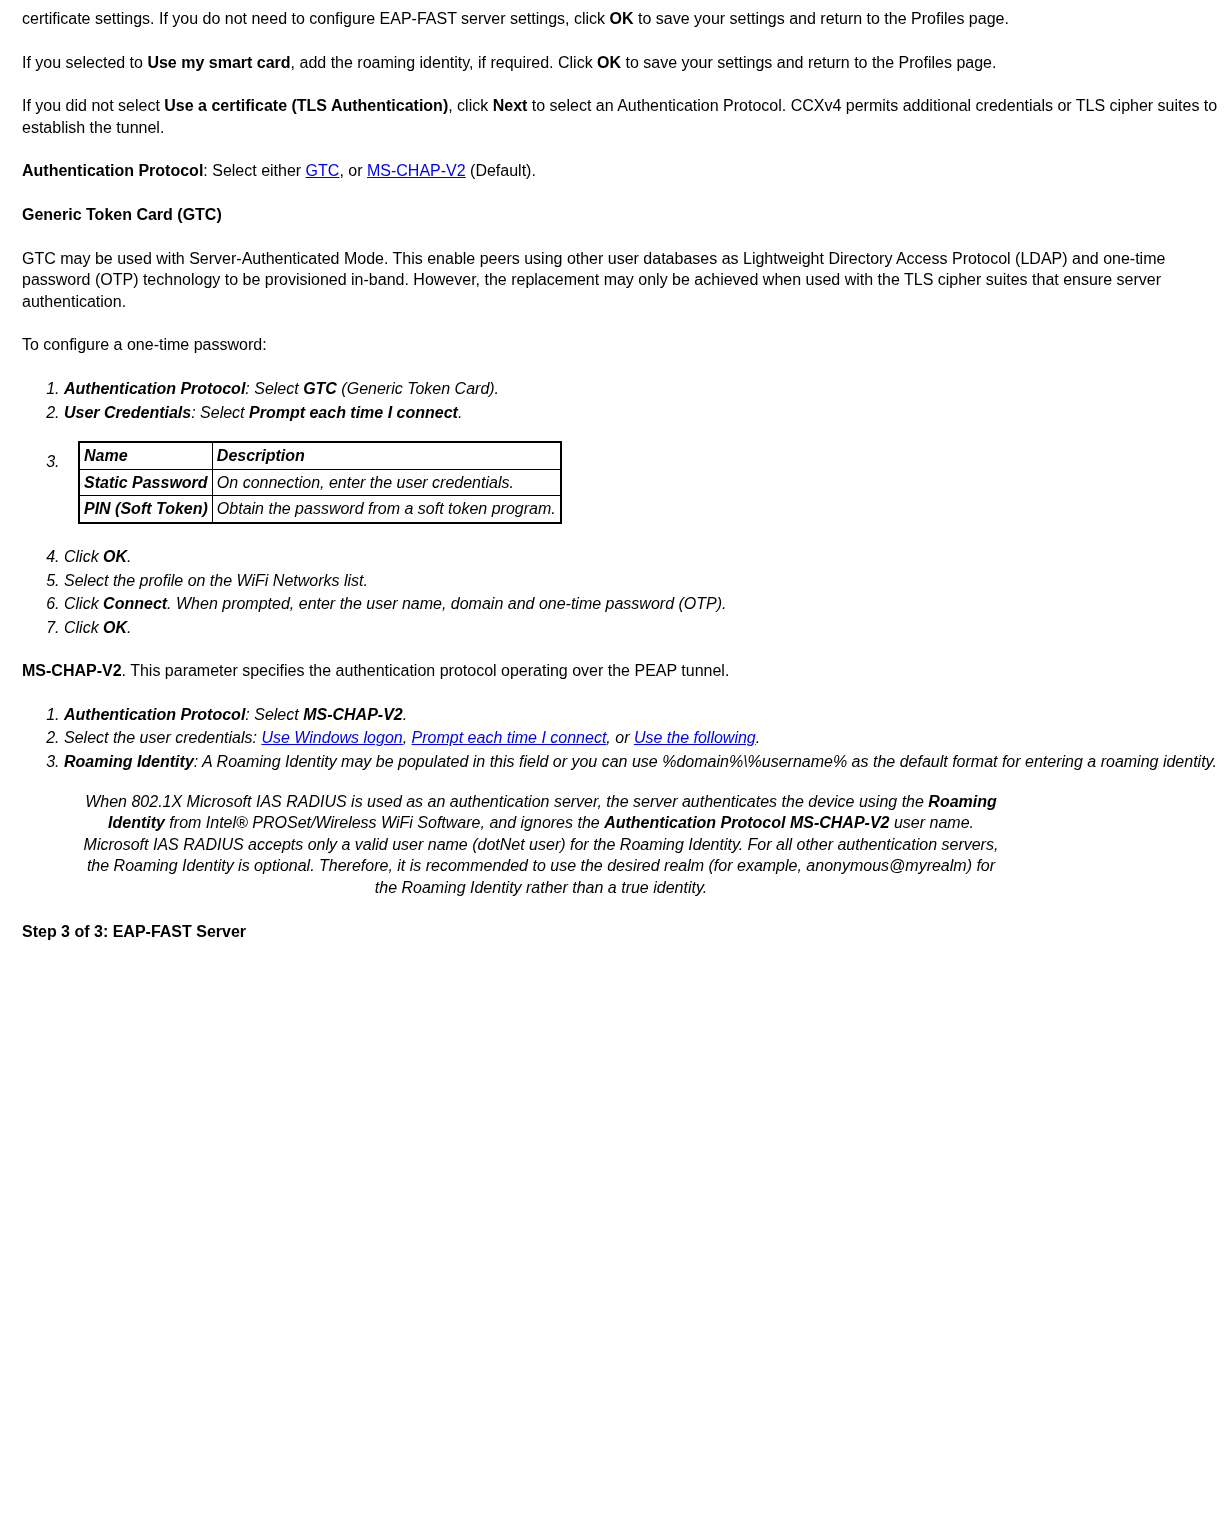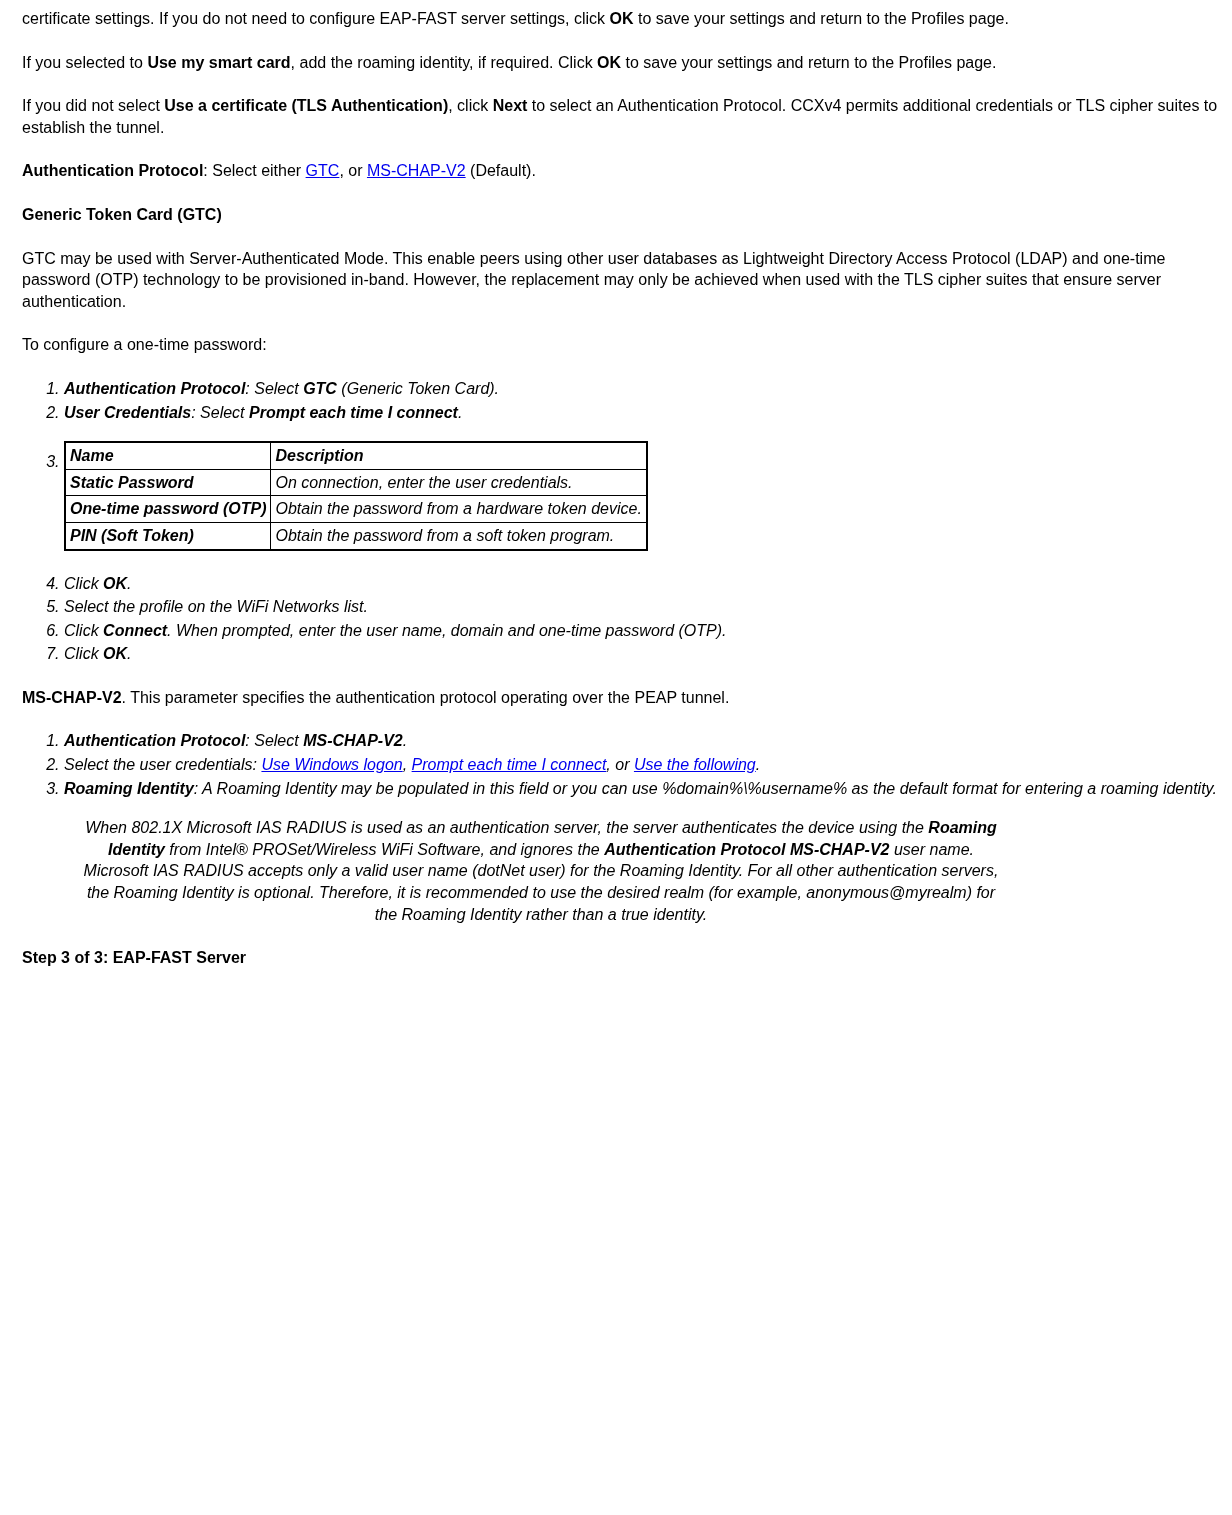--- a/index.html
+++ b/index.html
@@ -42,21 +42,21 @@
       text-align: left;
       vertical-align: top;
     }
     table th {
       font-weight: bold;
     }
     .nested-content {
       margin-top: 18px;
     }
     .table-wrap {
-      margin-left: 0;
+      margin-left: 14px;
     }
     .li-para {
       margin: 0 0 2px 0;
     }
     .indent-block {
       margin-right: 220px;
       text-align: center;
     }
   </style>
 </head>
@@ -85,24 +85,20 @@
         <tbody>
             <tr>
           <th>Name</th>
           <th>Description</th>
         </tr>
         <tr>
           <td><b>Static Password</b></td>
           <td>On connection, enter the user credentials.</td>
         </tr>
         <tr>
-          <td><b>One-time password (OTP)</b></td>
-          <td>Obtain the password from a hardware token device.</td>
-        </tr>
-        <tr>
           <td><b>PIN (Soft Token)</b></td>
           <td>Obtain the password from a soft token program.</td>
         </tr>
       </tbody>
         </table>
     </div>
   </li>
   <li><span>Click </span><b>OK</b><span>.</span></li>
   <li>Select the profile on the WiFi Networks list.</li>
   <li><span>Click </span><b>Connect</b><span>. When prompted, enter the user name, domain and one-time password (OTP).</span></li>

